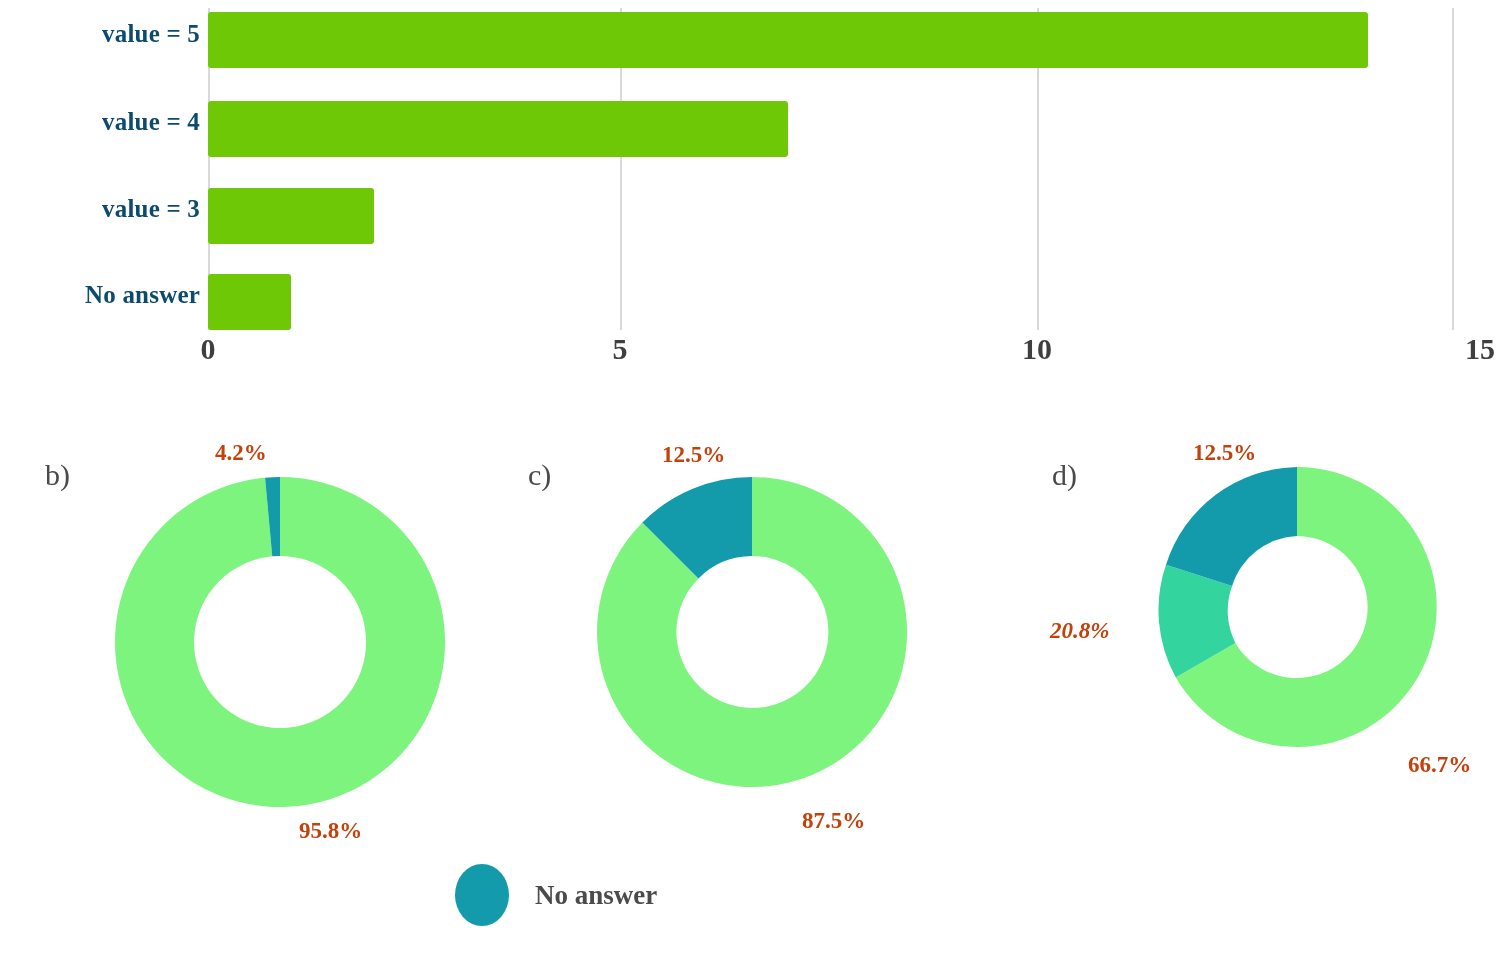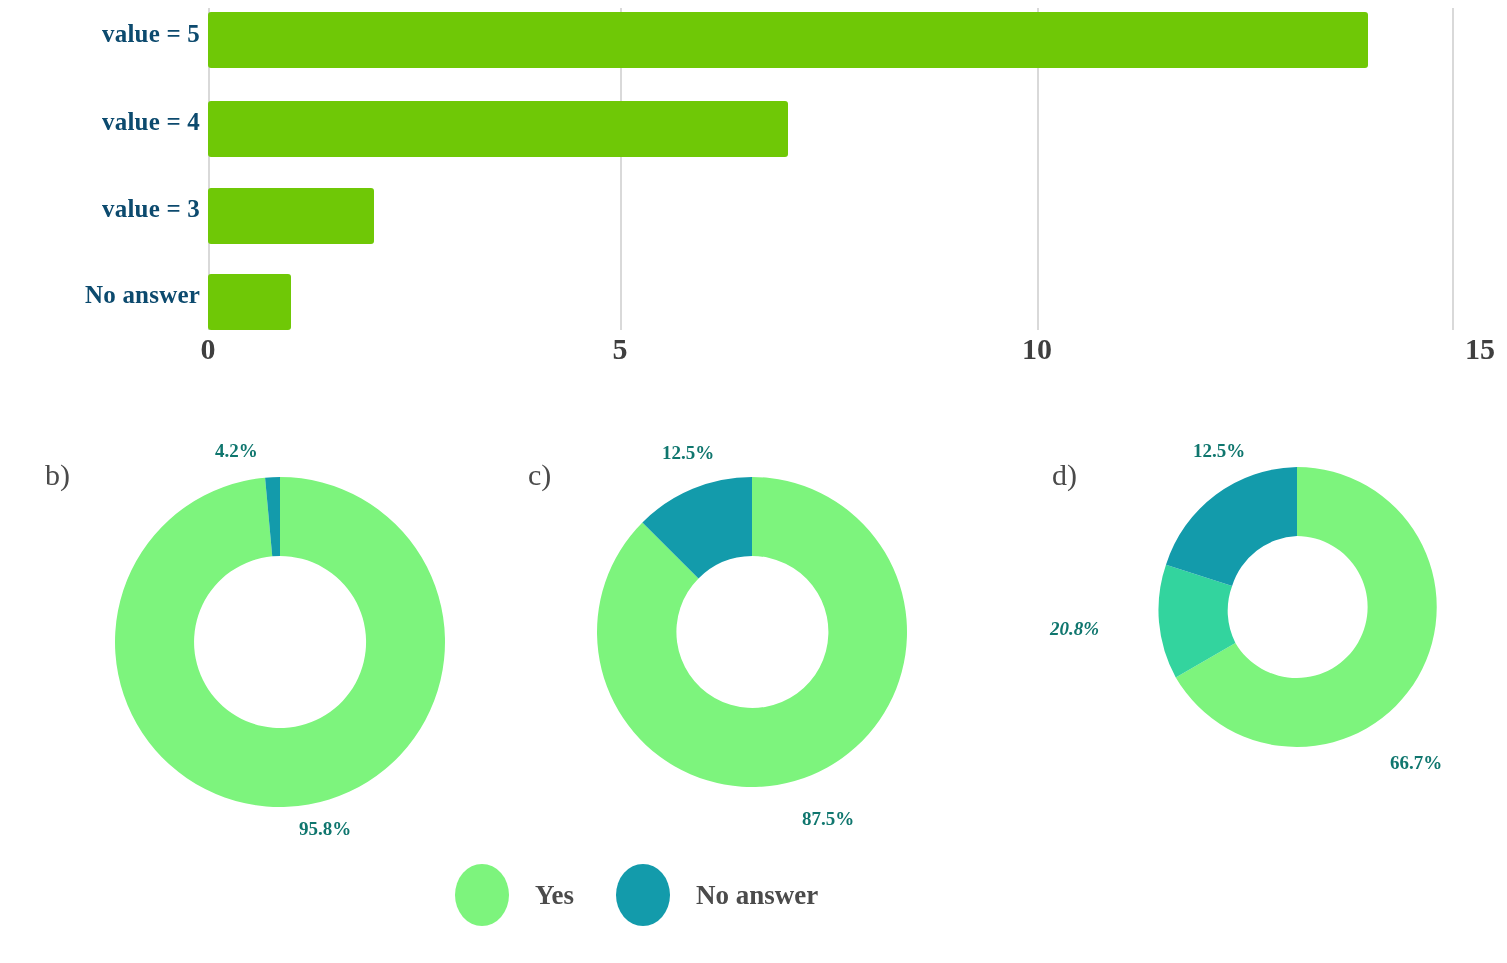--- a/index.html
+++ b/index.html
@@ -94,22 +94,22 @@
     font-size: 30px;
     color: #4a4a4a;
   }
   .donut-svg {
     position: absolute;
   }
   .pct-label {
     position: absolute;
     font-family: "Liberation Serif", "DejaVu Serif", serif;
     font-weight: bold;
-    font-size: 19px;
-    color: #0f766e;
+    font-size: 23px;
+    color: #c2410c;
     white-space: nowrap;
   }
 
   
   #legend {
     position: absolute;
     left: 455px; top: 855px;
     width: 640px; height: 80px;
     display: flex;
     align-items: center;
@@ -201,25 +201,21 @@
 
     <path fill="#7df47d" d="M 145 5 A 140 140 0 1 1 23.7466 215.4265 L 83.4049 180.9660 A 71 71 0 1 0 145 74 Z"></path>
 
     <path fill="#33d49e" d="M 23.7466 215.4265 A 140 140 0 0 1 13.9903 102.7400 L 80.1165 124.0765 A 71 71 0 0 0 83.4049 180.9660 Z"></path>
 
     <path fill="#139bab" d="M 13.9903 102.7400 A 140 140 0 0 1 145 5 L 145 74 A 71 71 0 0 0 80.1165 124.0765 Z"></path>
   </svg>
 
   <div class="pct-label" style="left:183px; top:10px;">12.5%</div>
   <div class="pct-label" style="left:40px;  top:188px;font-style:italic;">20.8%</div>
-  <div class="pct-label" style="left:380px; top:322px;">66.7%</div>
+  <div class="pct-label" style="left:398px; top:322px;">66.7%</div>
 </div>
 
 <div id="legend">
-  <div class="legend-item">
-    <span class="legend-dot" style="background:#7df47d;"></span>
-    <span class="legend-text">Yes</span>
-  </div>
   <div class="legend-item">
     <span class="legend-dot" style="background:#139bab;"></span>
     <span class="legend-text">No answer</span>
   </div>
 </div>
 
 </body></html>

